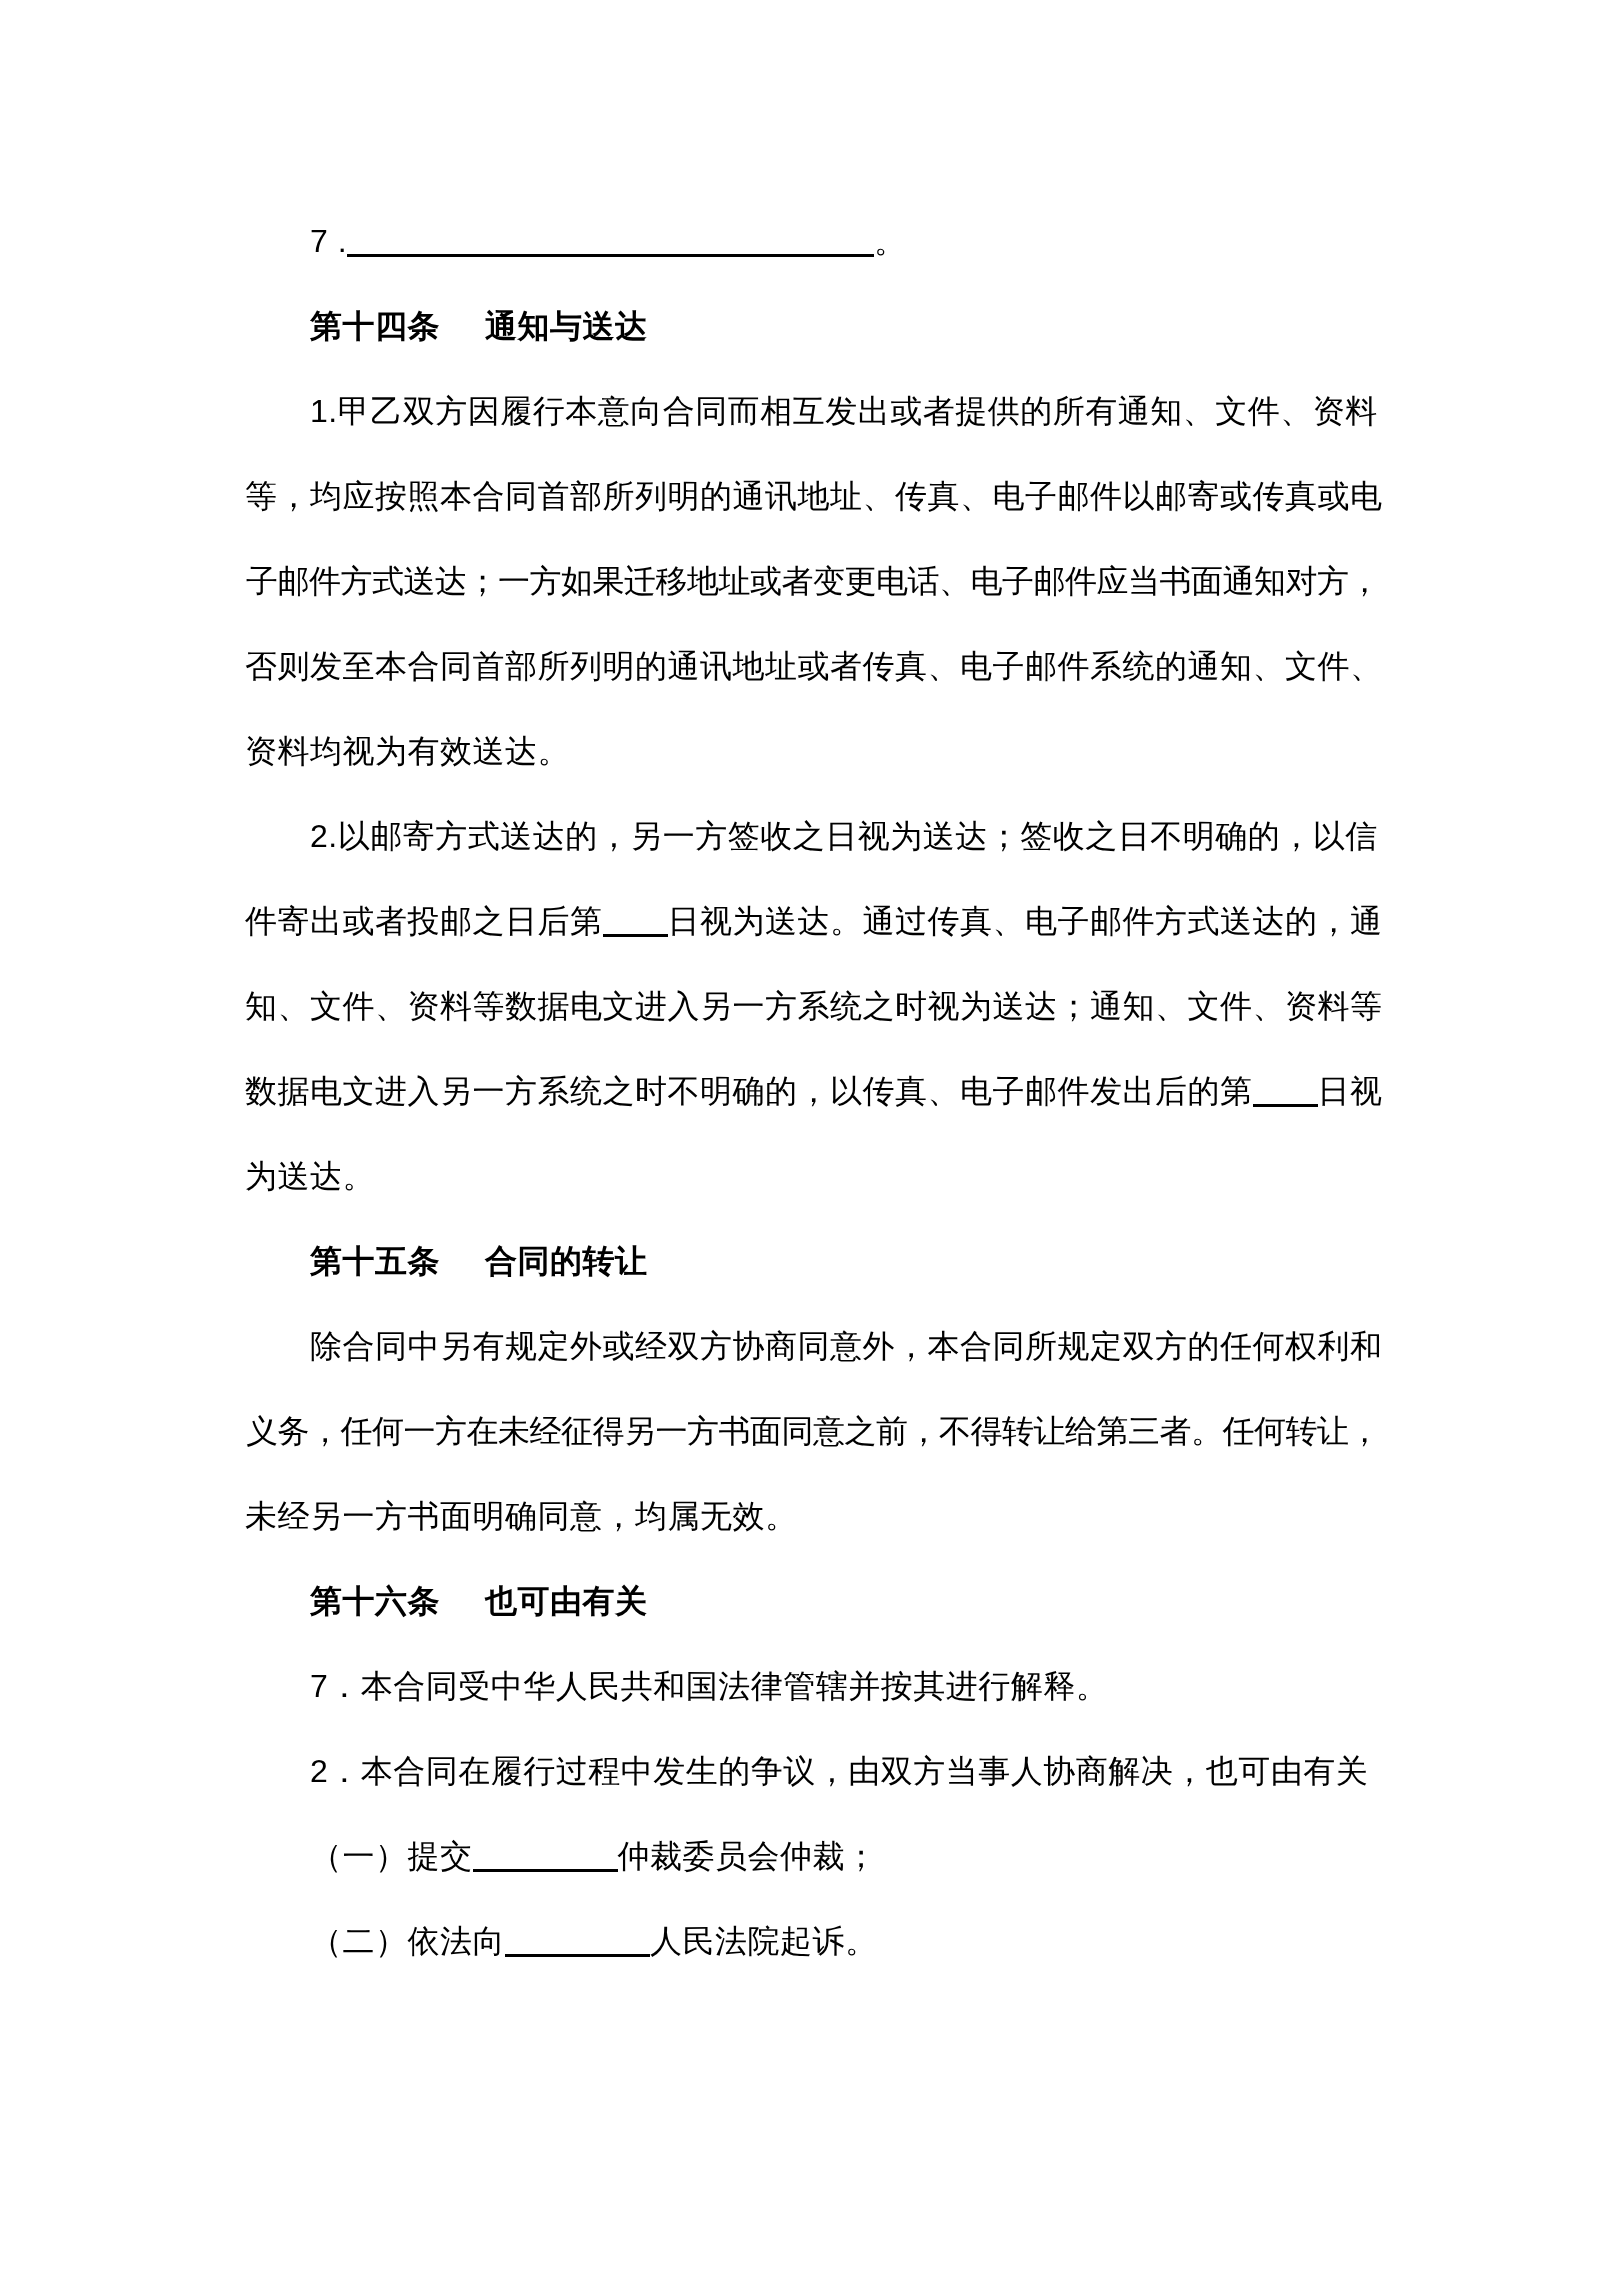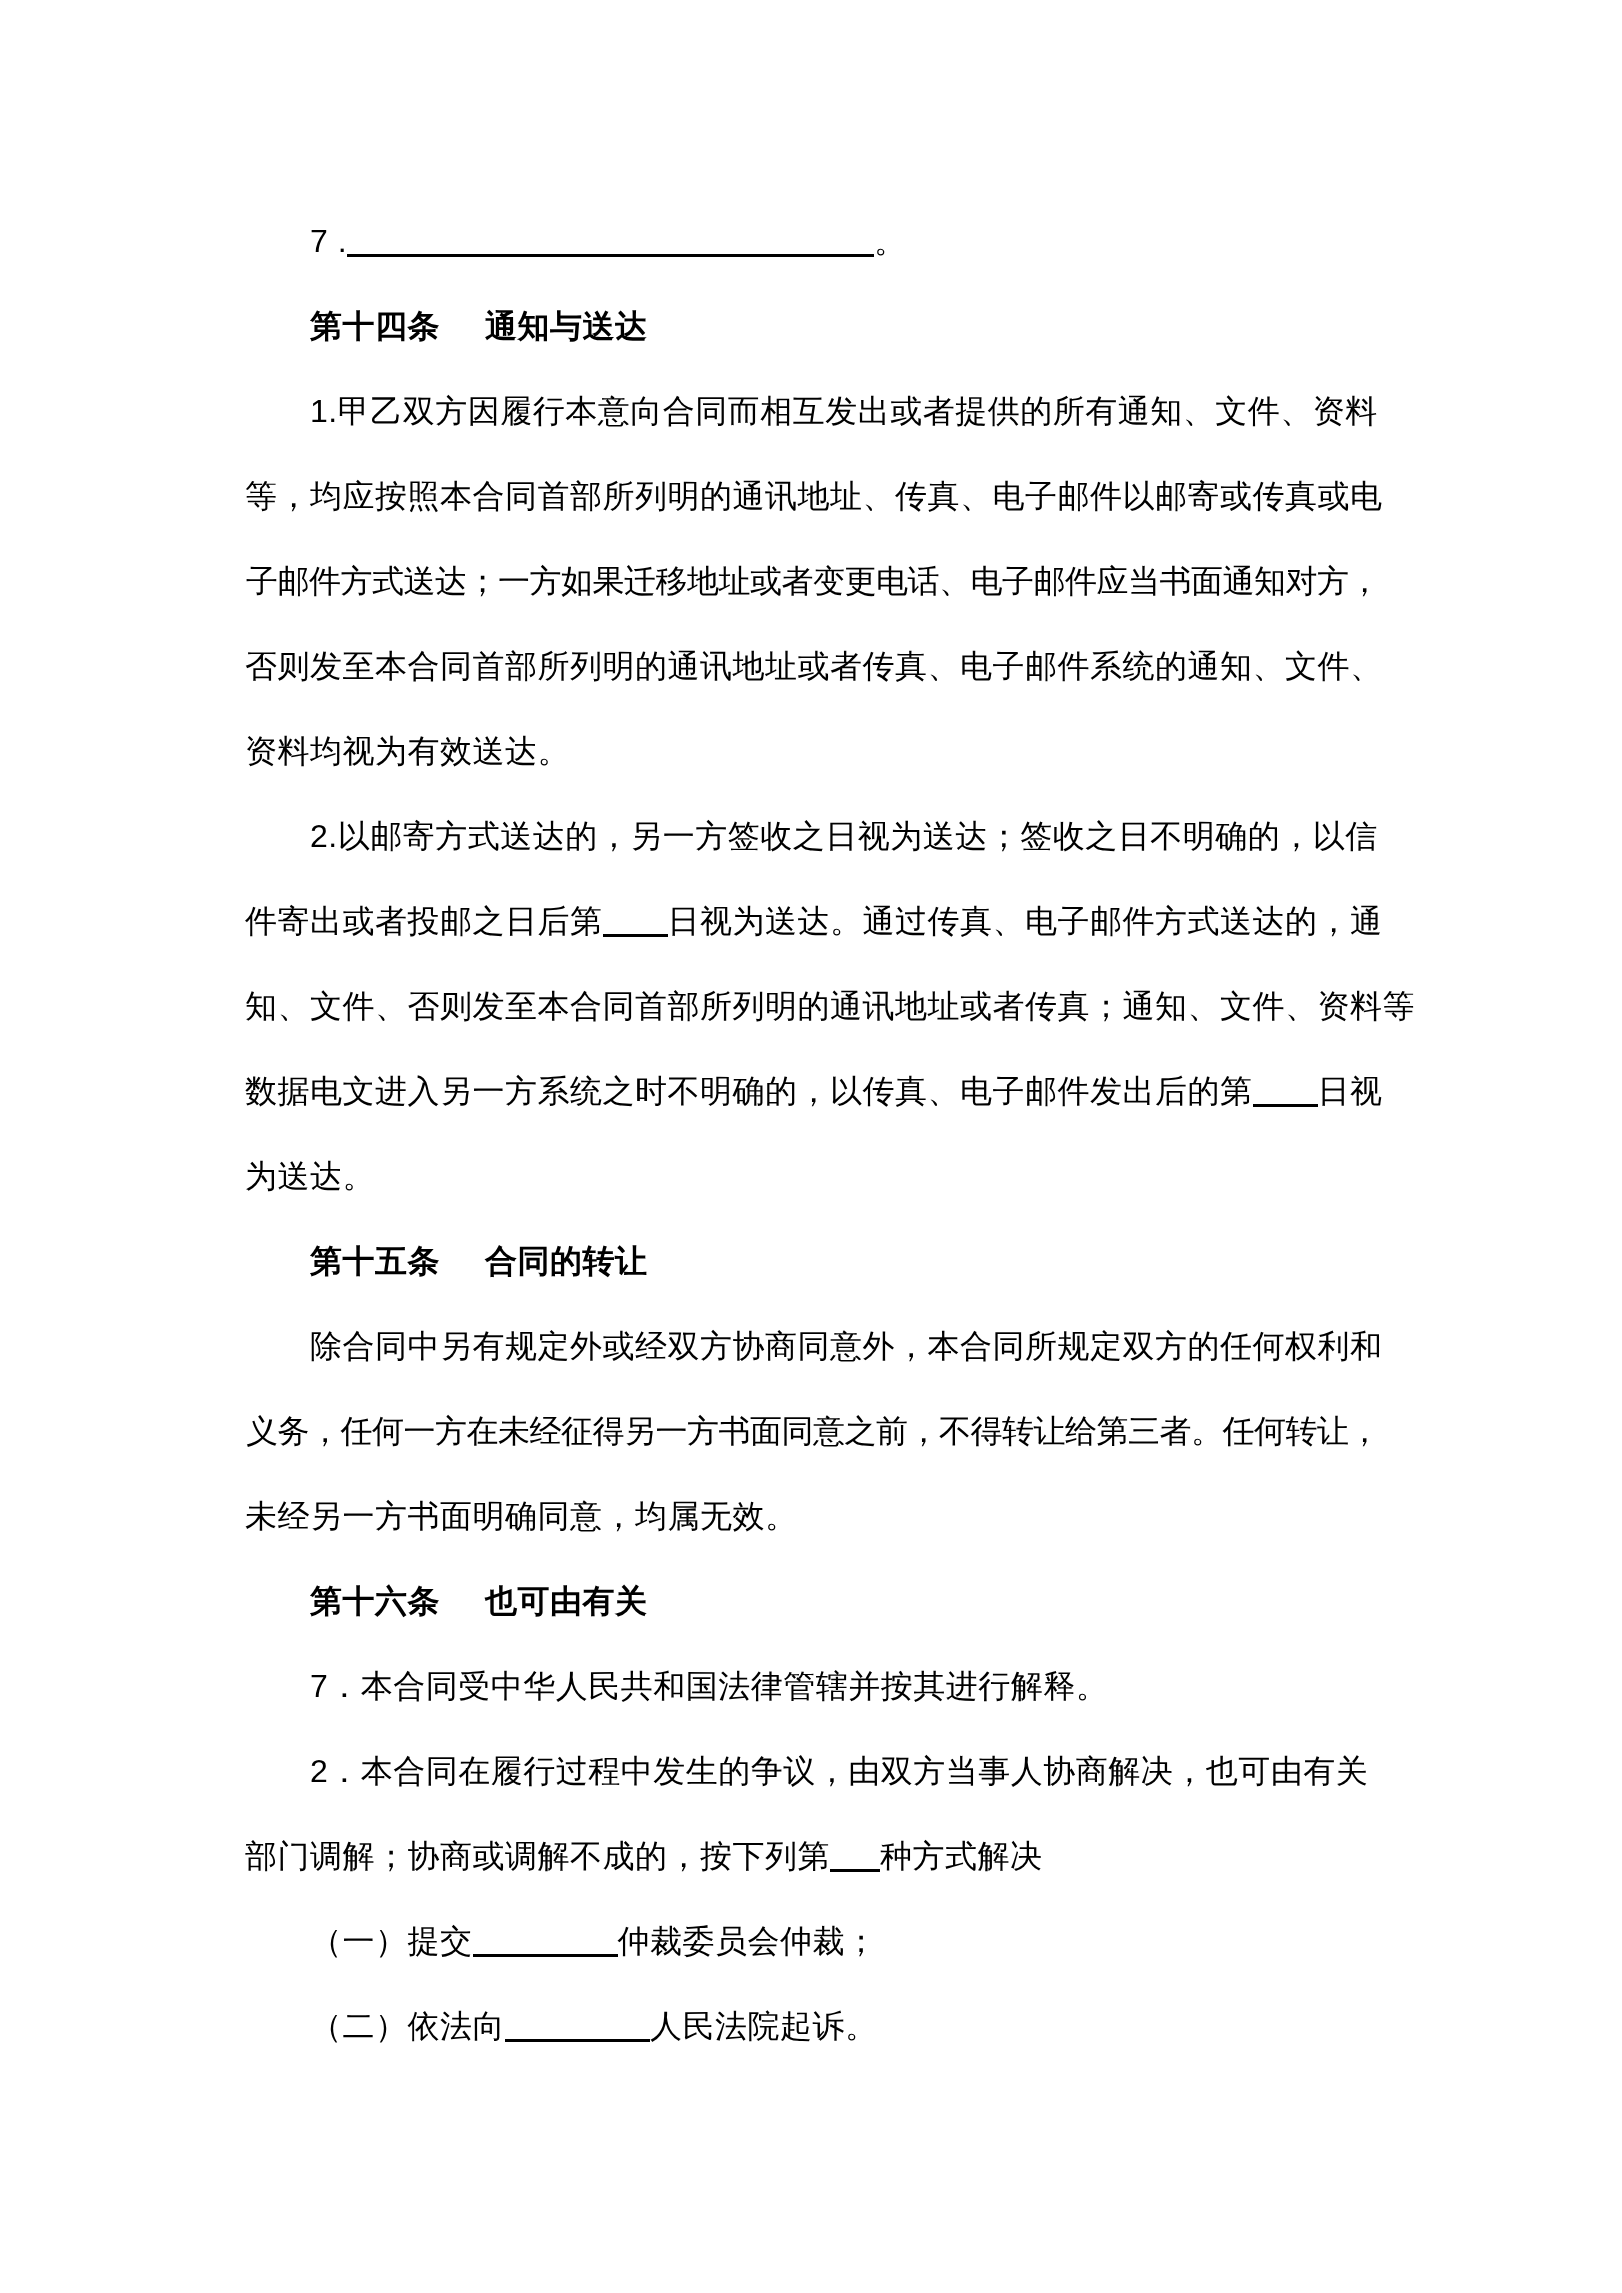--- a/index.html
+++ b/index.html
@@ -50,38 +50,37 @@
 
     <div class="line indent"><span>1.甲乙双方因履行本意向合同而相互发出或者提供的所有通知、文件、资料</span></div>
     <div class="line"><span>等，均应按照本合同首部所列明的通讯地址、传真、电子邮件以邮寄或传真或电</span></div>
     <div class="line tight"><span>子邮件方式送达；一方如果迁移地址或者变更电话、电子邮件应当书面通知对方，</span></div>
     <div class="line"><span>否则发至本合同首部所列明的通讯地址或者传真、电子邮件系统的通知、文件、</span></div>
     <div class="line"><span>资料均视为有效送达。</span></div>
     <div class="line indent"><span>2.以邮寄方式送达的，另一方签收之日视为送达；签收之日不明确的，以信</span></div>
 
     <div class="line"><span>件寄出或者投邮之日后第</span><span class="blank b72"></span><span>日视为送达。通过传真、电子邮件方式送达的，通</span></div>
 
-    <div class="line"><span>知、文件、否则发至本合同首部所列明的通讯地址或者传真；通知、文件、资料等</span></div>
+    <div class="line"><span>知、文件、资料等数据电文进入另一方系统之时视为送达；通知、文件、资料等</span></div>
 
     <div class="line"><span>数据电文进入另一方系统之时不明确的，以传真、电子邮件发出后的第</span><span class="blank b72"></span><span>日视</span></div>
 
     <div class="line"><span>为送达。</span></div>
 
     <div class="line heading"><span class="art-num">第十五条</span><span>合同的转让</span></div>
 
     <div class="line indent"><span>除合同中另有规定外或经双方协商同意外，本合同所规定双方的任何权利和</span></div>
     <div class="line tight"><span>义务，任何一方在未经征得另一方书面同意之前，不得转让给第三者。任何转让，</span></div>
     <div class="line"><span>未经另一方书面明确同意，均属无效。</span></div>
 
     <div class="line heading"><span class="art-num">第十六条</span><span>也可由有关</span></div>
 
     <div class="line indent"><span>7．本合同受中华人民共和国法律管辖并按其进行解释。</span></div>
     <div class="line indent"><span>2．本合同在履行过程中发生的争议，由双方当事人协商解决，也可由有关</span></div>
 
-    <div class="line"><span>部门调解；协商或调解不成的，按下列第</span><span class="blank b55"></span><span>种方式解决</span></div>
 
     <div class="line indent"><span>（一）提交</span><span class="blank b160"></span><span>仲裁委员会仲裁；</span></div>
 
     <div class="line indent"><span>（二）依法向</span><span class="blank b160"></span><span>人民法院起诉。</span></div>
 
   </div>
 </div>
 
 
 </body></html>

